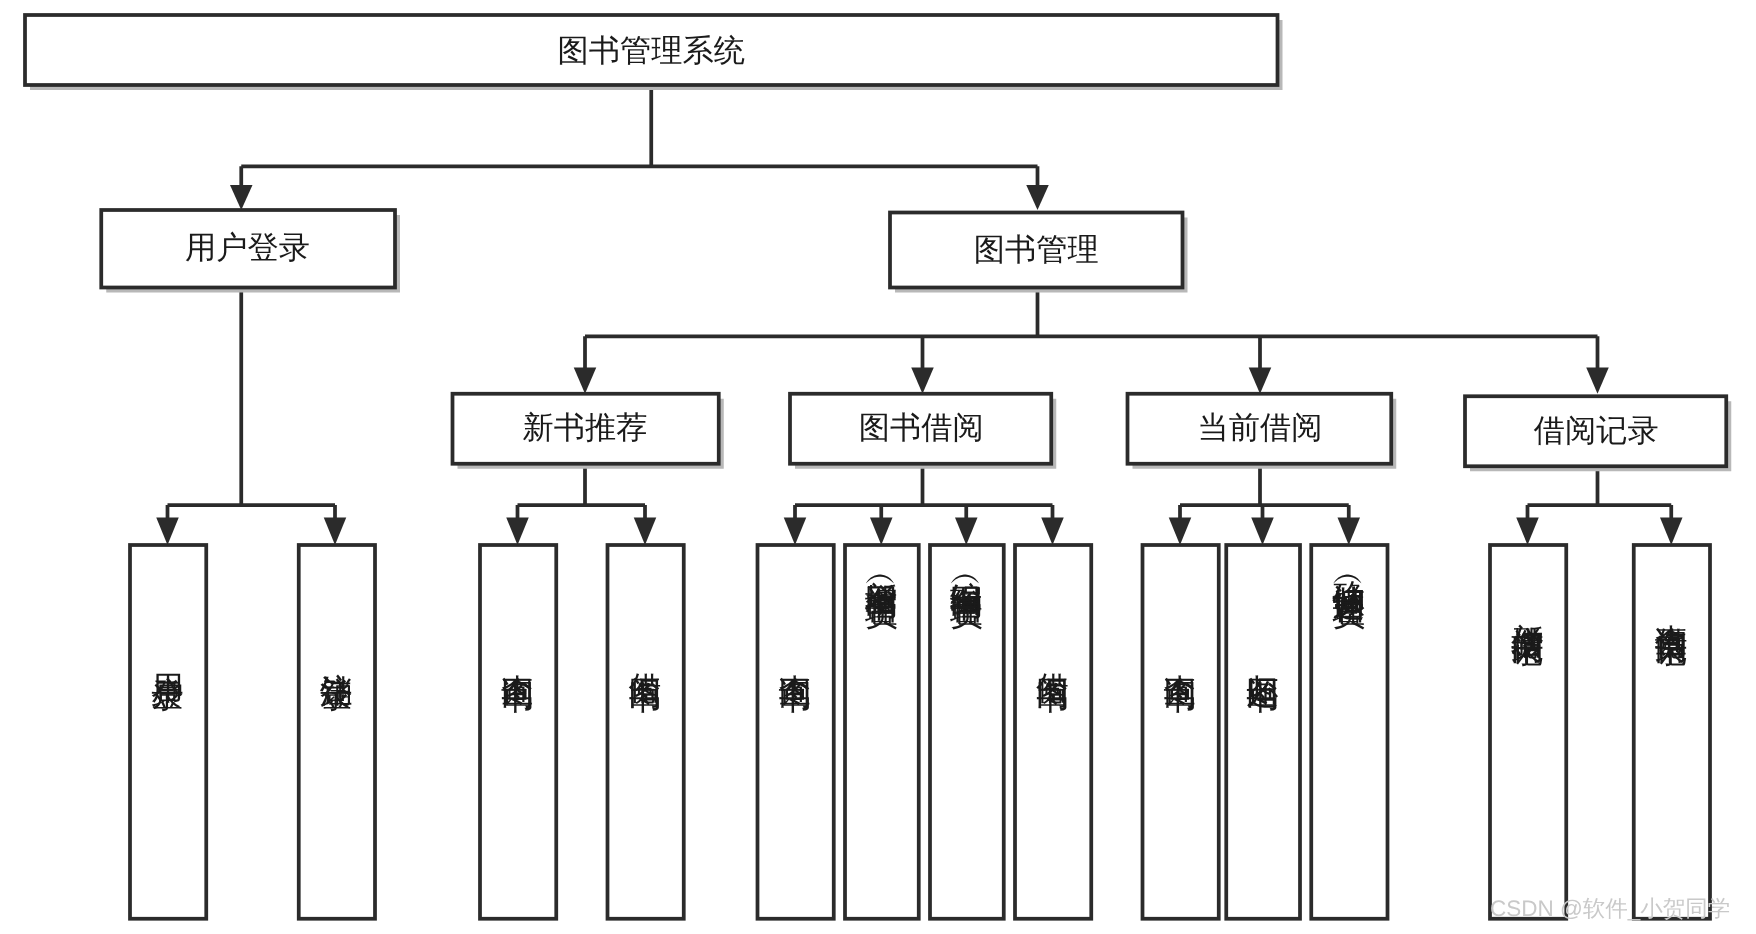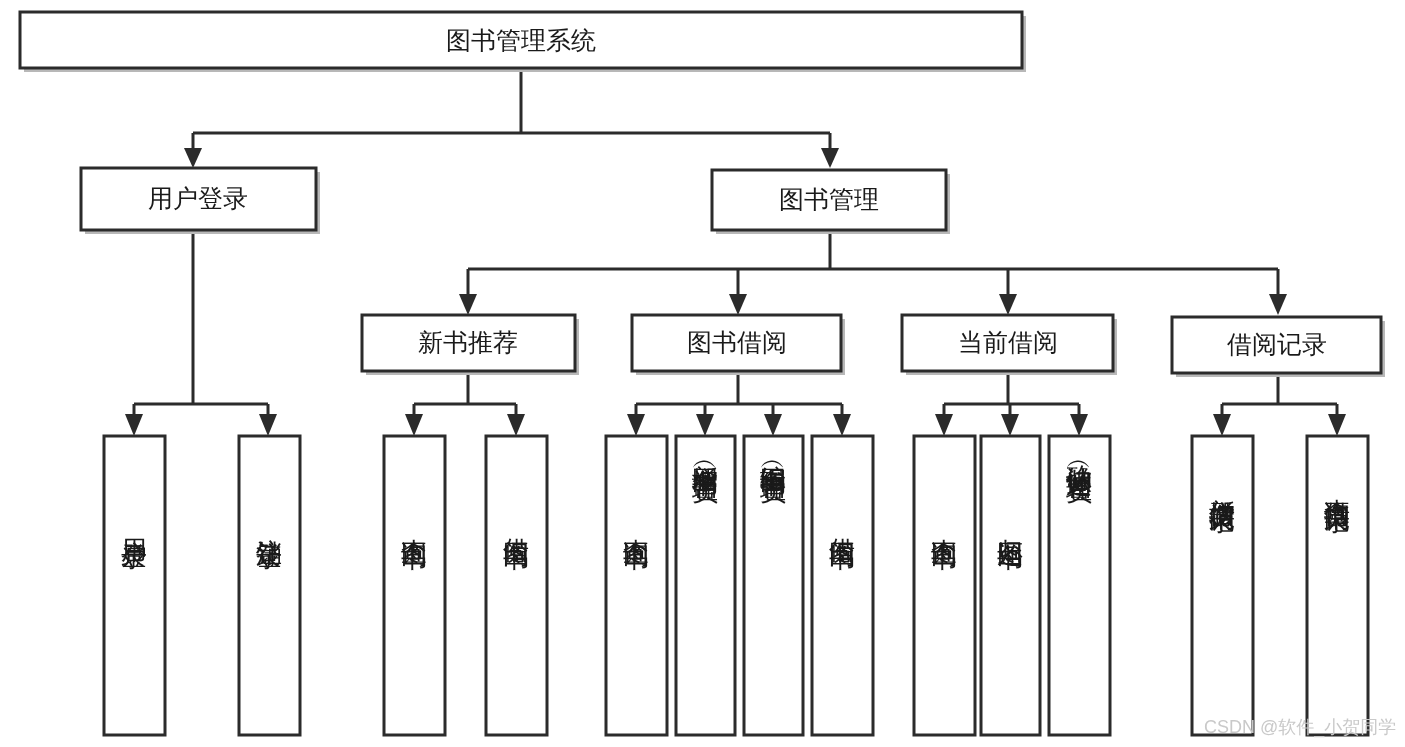--- a/index.html
+++ b/index.html
@@ -64,21 +64,20 @@
     letter-spacing: 2px;
     white-space: nowrap;
   }
   .watermark {
     position: absolute;
     font-family: "Liberation Sans", "DejaVu Sans", sans-serif;
     font-size: 18px;
     color: #c9c9c9;
     white-space: nowrap;
     pointer-events: none;
-    padding-left: 12px;
   }
 </style>
 </head>
 <body>
 
 <div id="diagram-root">
 
   <svg width="1405" height="747" viewBox="0 0 1405 747" xmlns="http://www.w3.org/2000/svg">
 
     <defs>

